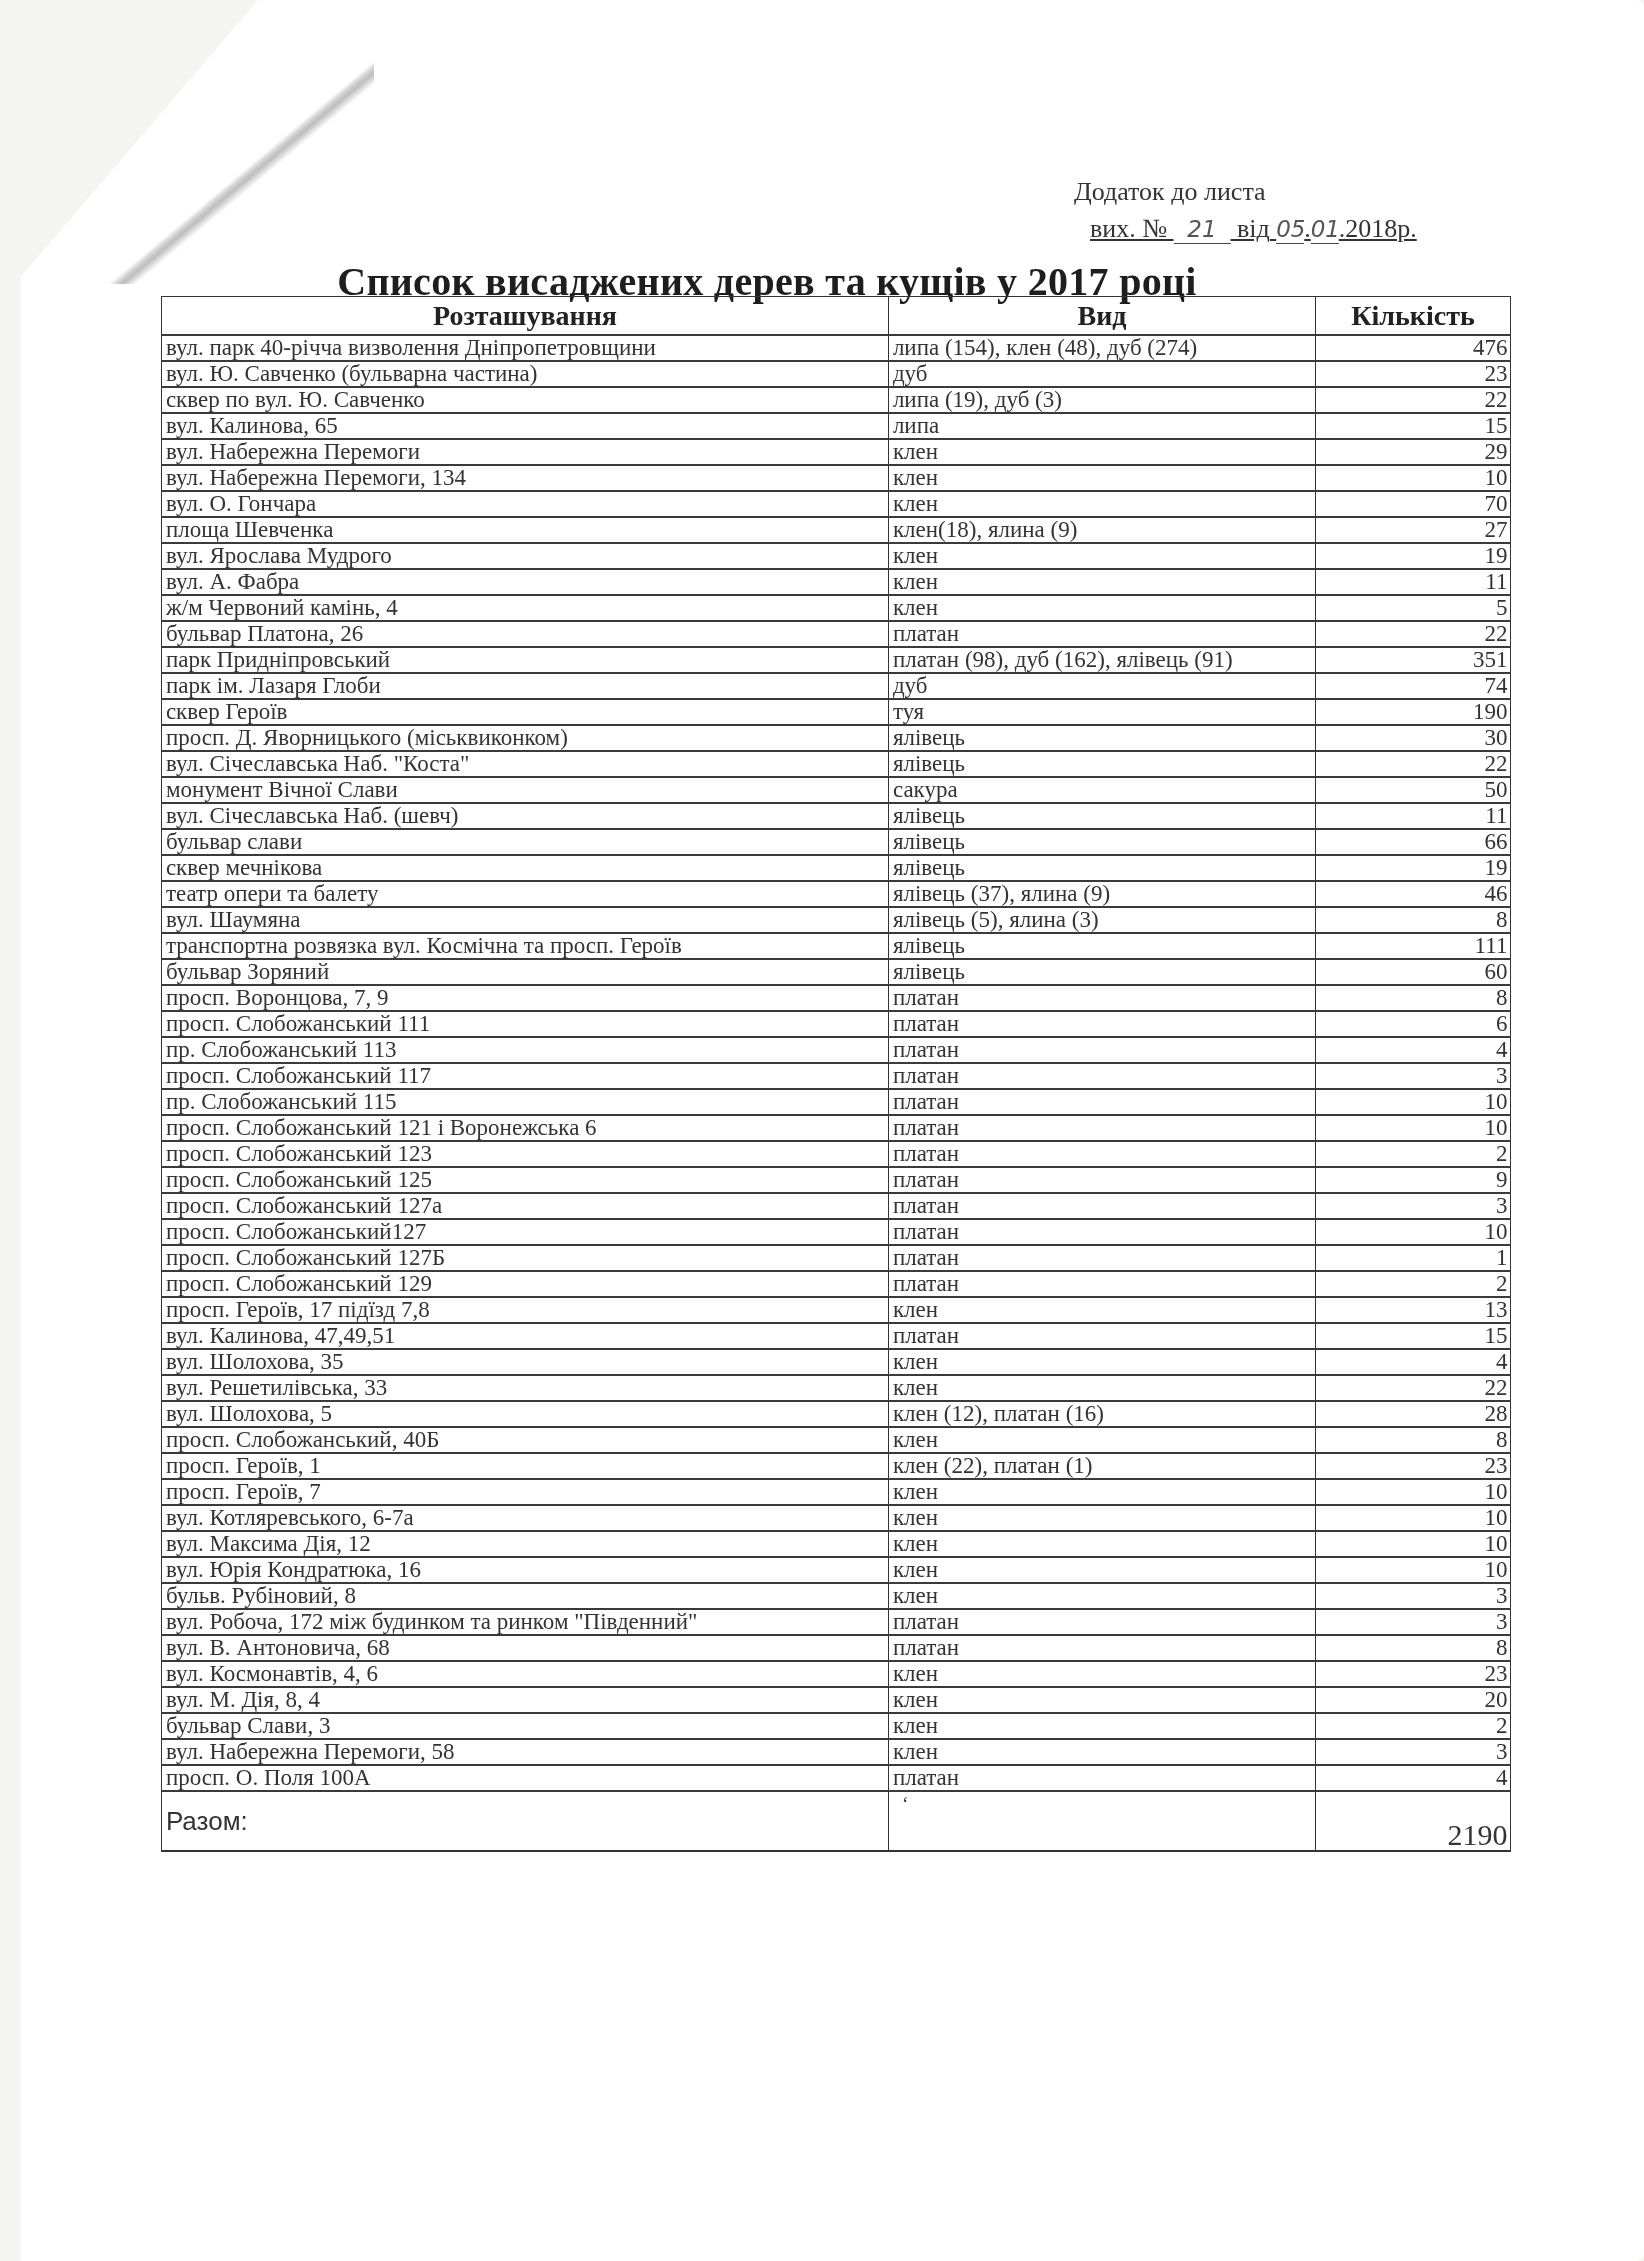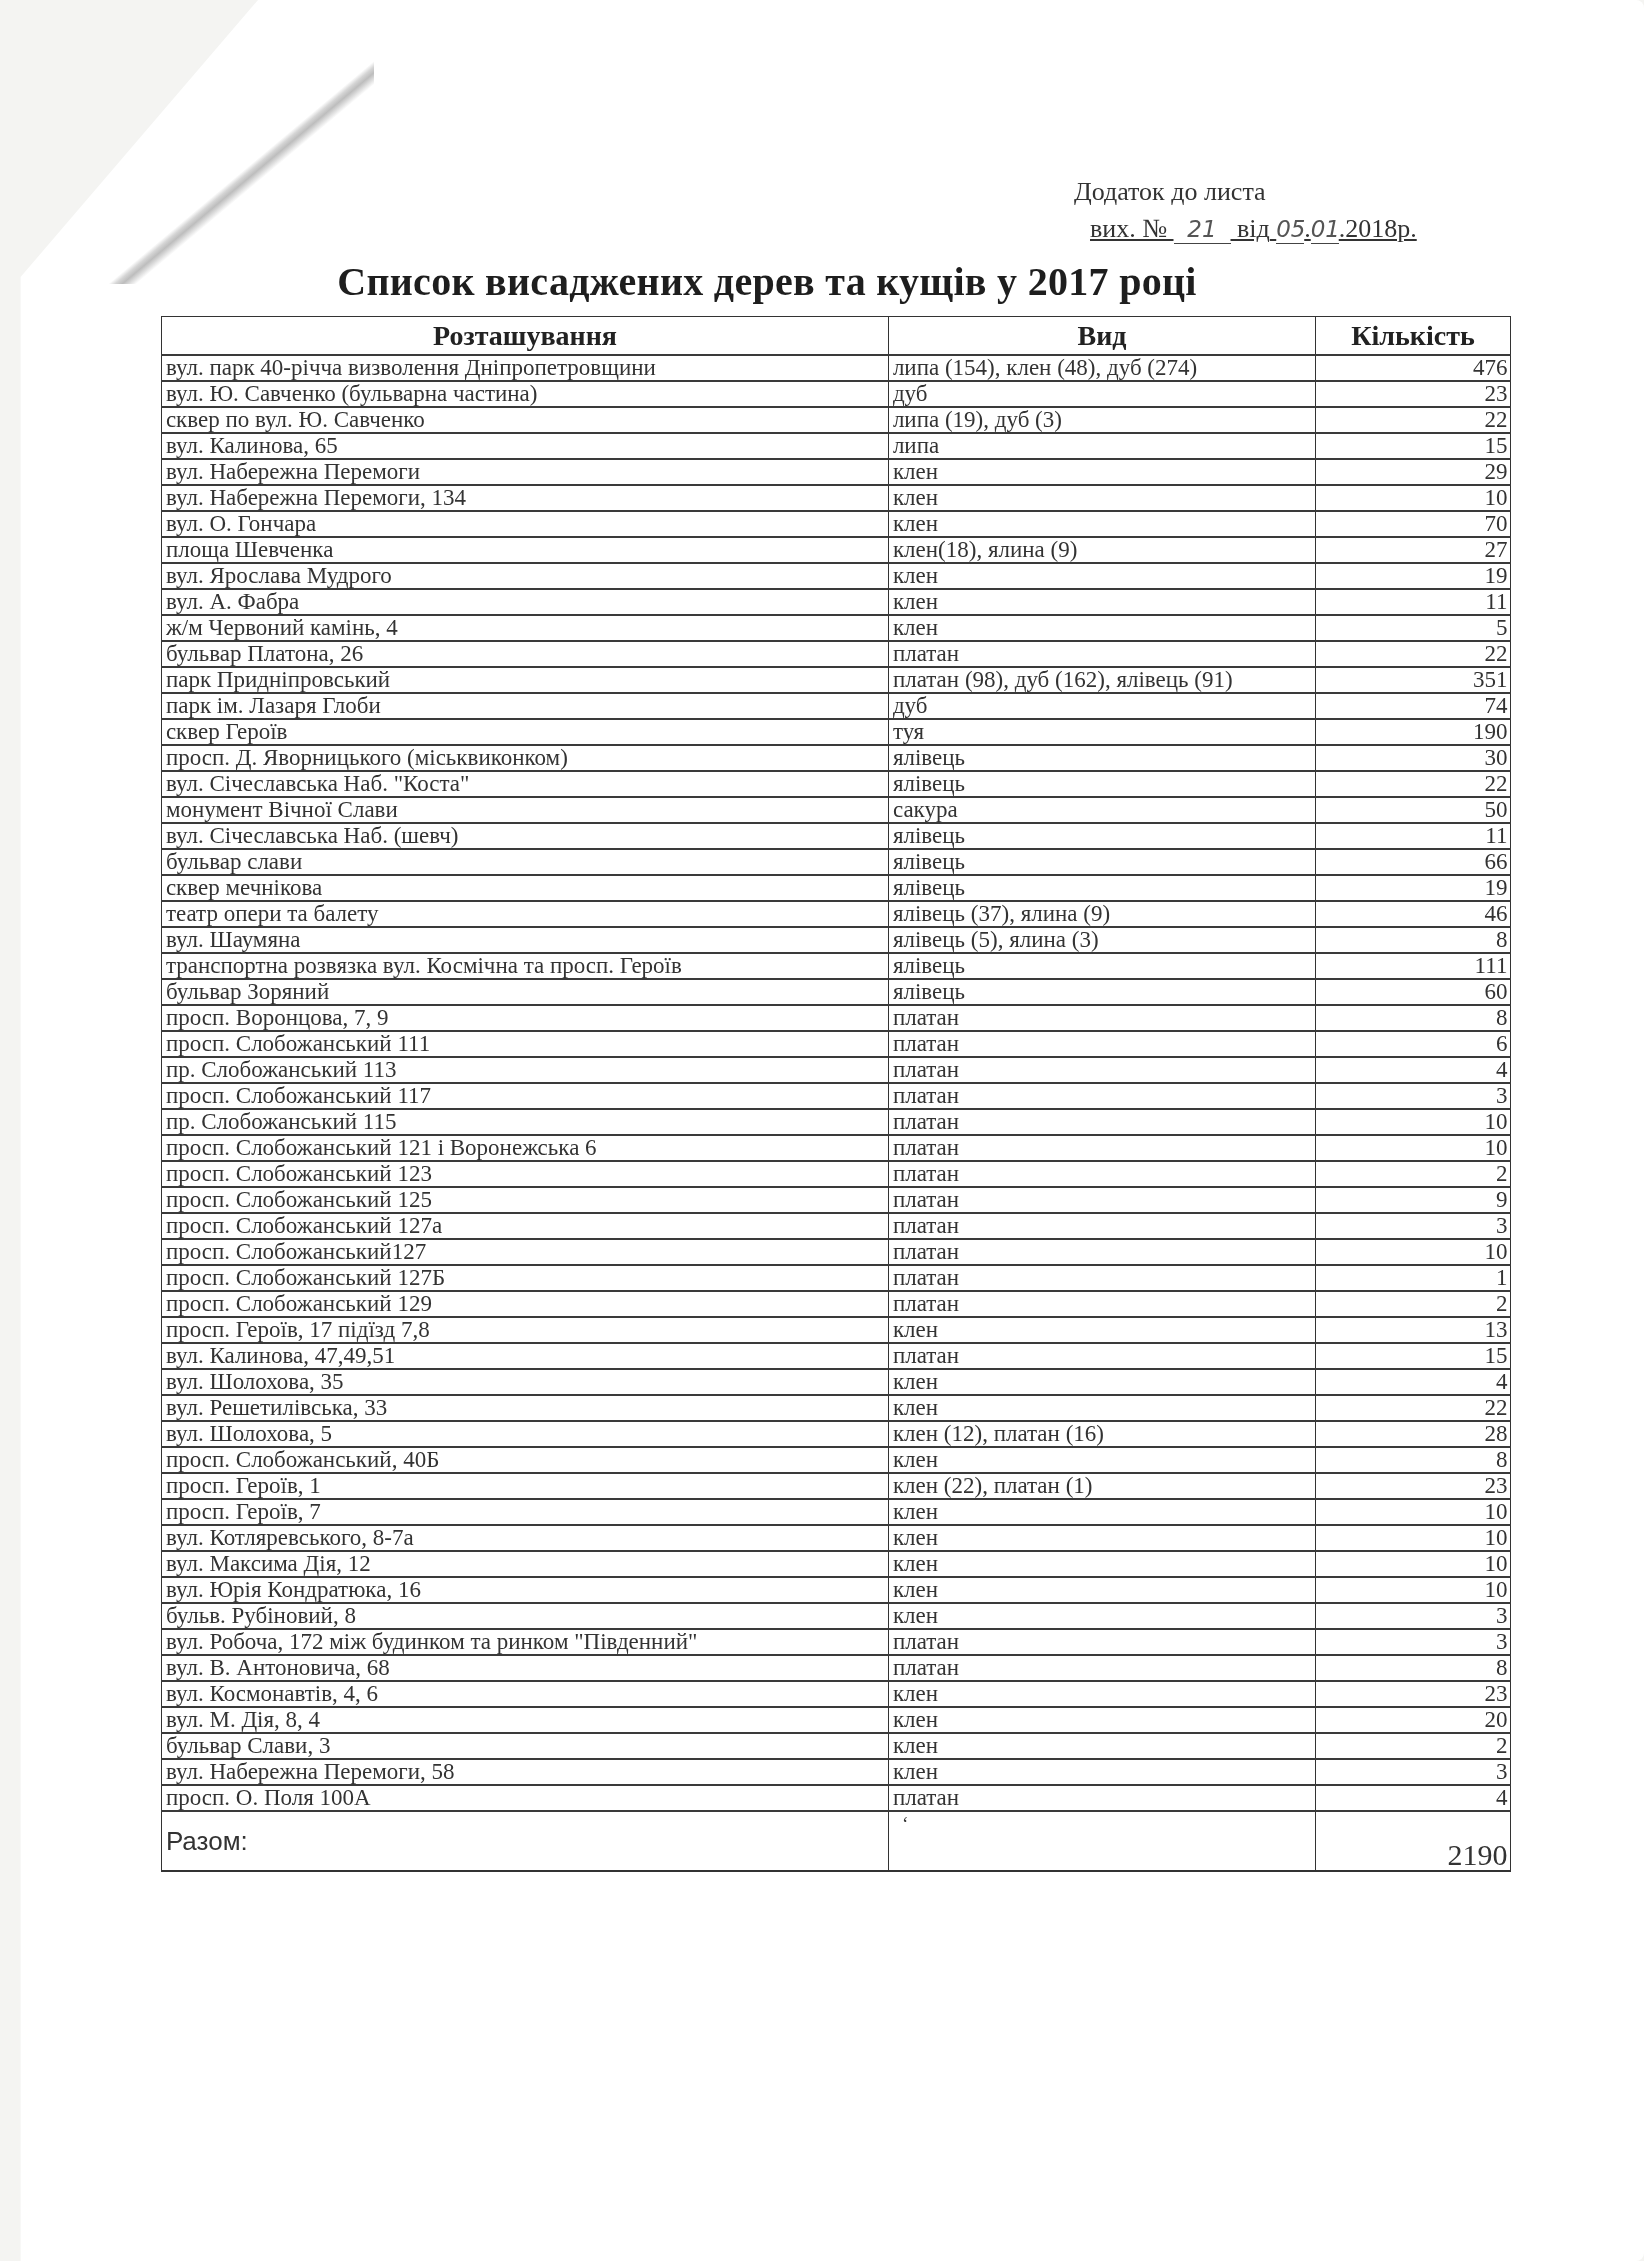--- a/index.html
+++ b/index.html
@@ -54,21 +54,21 @@
       left: 161px; top: 258px;
       width: 1212px;
       text-align: center;
       font-size: 40px;
       font-weight: bold;
       color: #1e1e1e;
       letter-spacing: 0.3px;
     }
     table.list {
       position: absolute;
-      left: 161px; top: 316px;
+      left: 161px; top: 296px;
       width: 1349px;
       border-collapse: collapse;
       table-layout: fixed;
       font-size: 23px;
     }
     table.list col.c1 { width: 727px; }
     table.list col.c2 { width: 427px; }
     table.list col.c3 { width: 195px; }
     table.list th {
       border: 1.9px solid #333;
@@ -358,21 +358,21 @@
           <td>просп. Героїв, 1</td>
           <td>клен (22), платан (1)</td>
           <td class="qty">23</td>
         </tr>
         <tr>
           <td>просп. Героїв, 7</td>
           <td>клен</td>
           <td class="qty">10</td>
         </tr>
         <tr>
-          <td>вул. Котляревського, 8-7а</td>
+          <td>вул. Котляревського, 6-7а</td>
           <td>клен</td>
           <td class="qty">10</td>
         </tr>
         <tr>
           <td>вул. Максима Дія, 12</td>
           <td>клен</td>
           <td class="qty">10</td>
         </tr>
         <tr>
           <td>вул. Юрія Кондратюка, 16</td>

